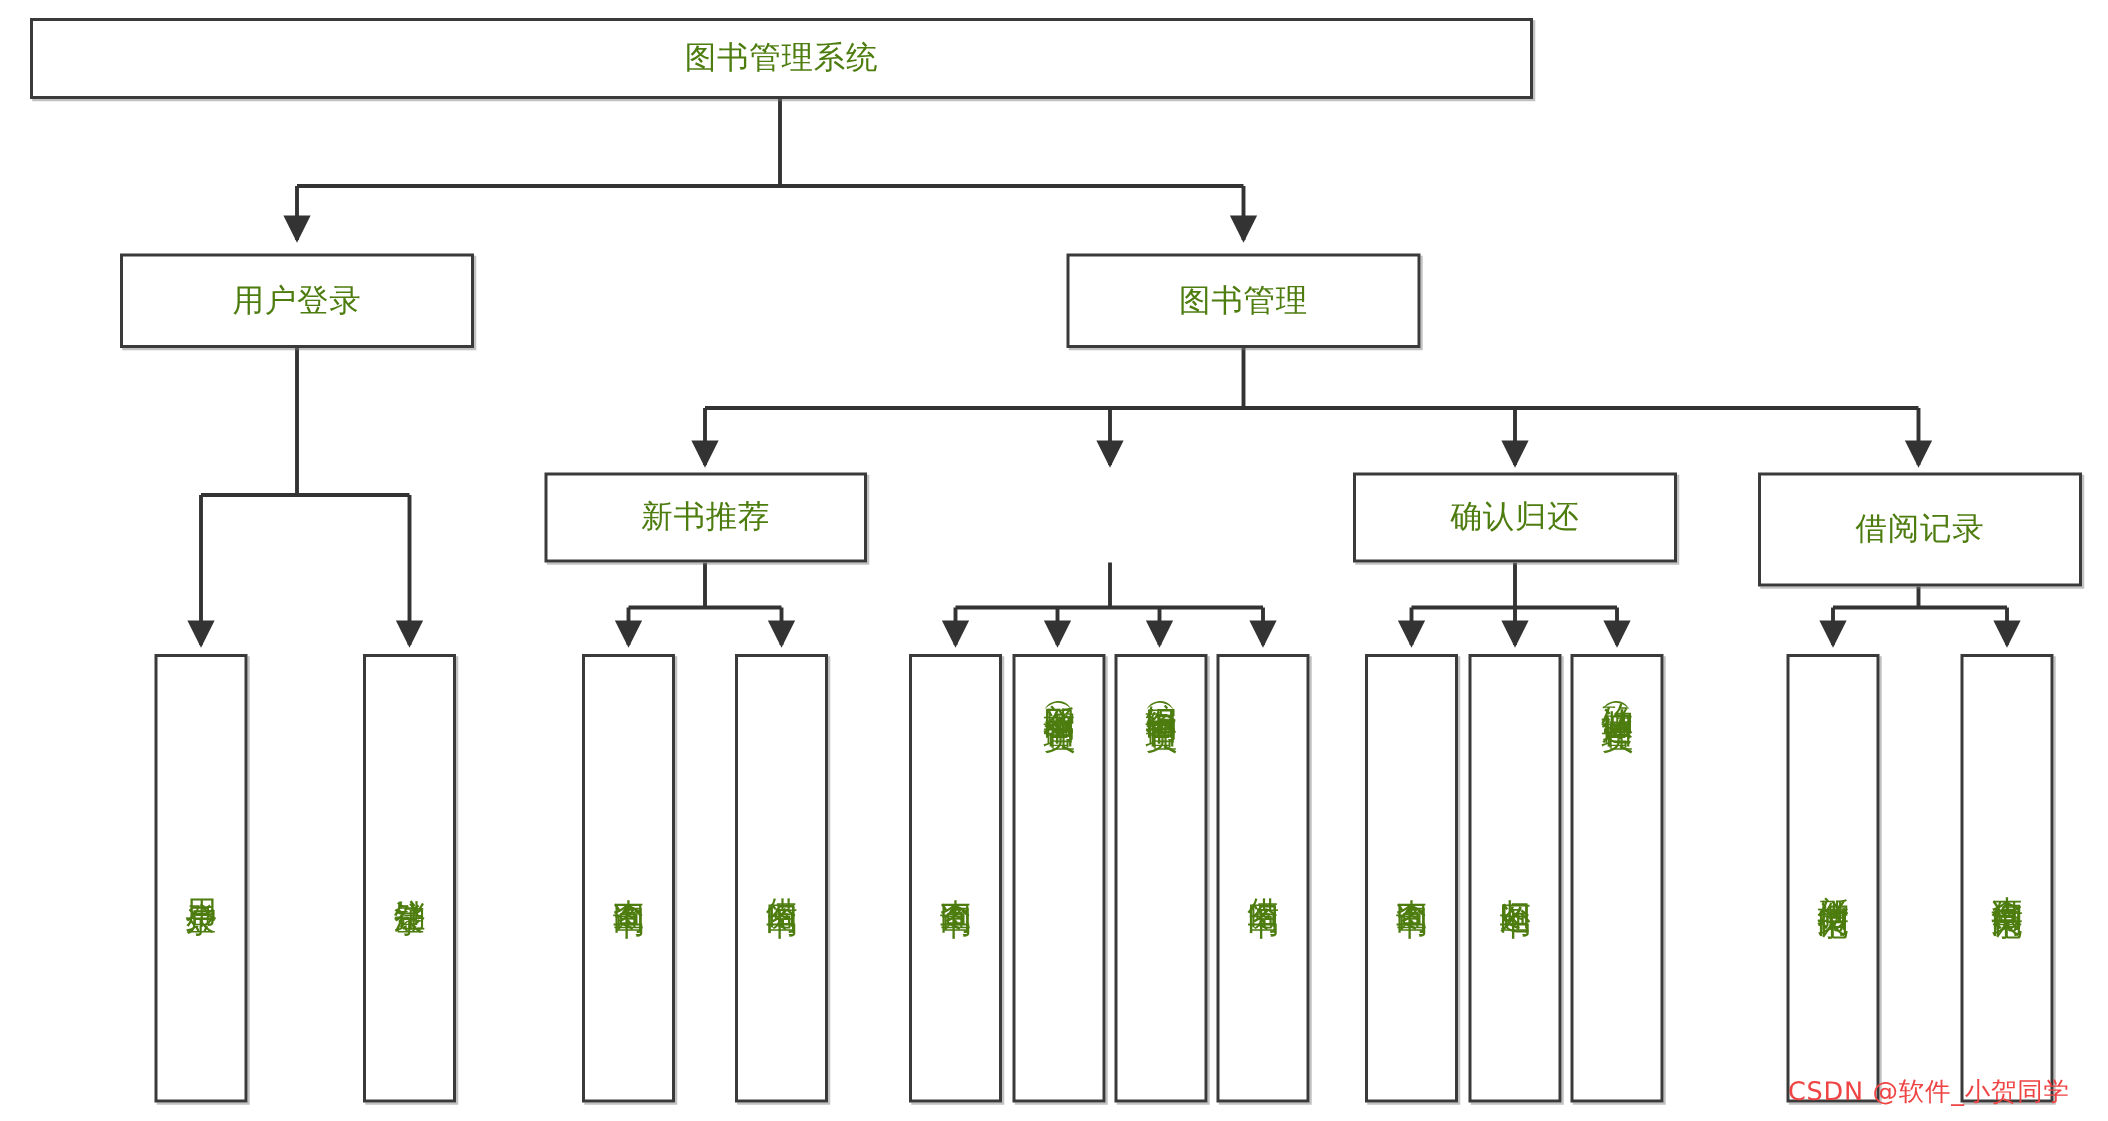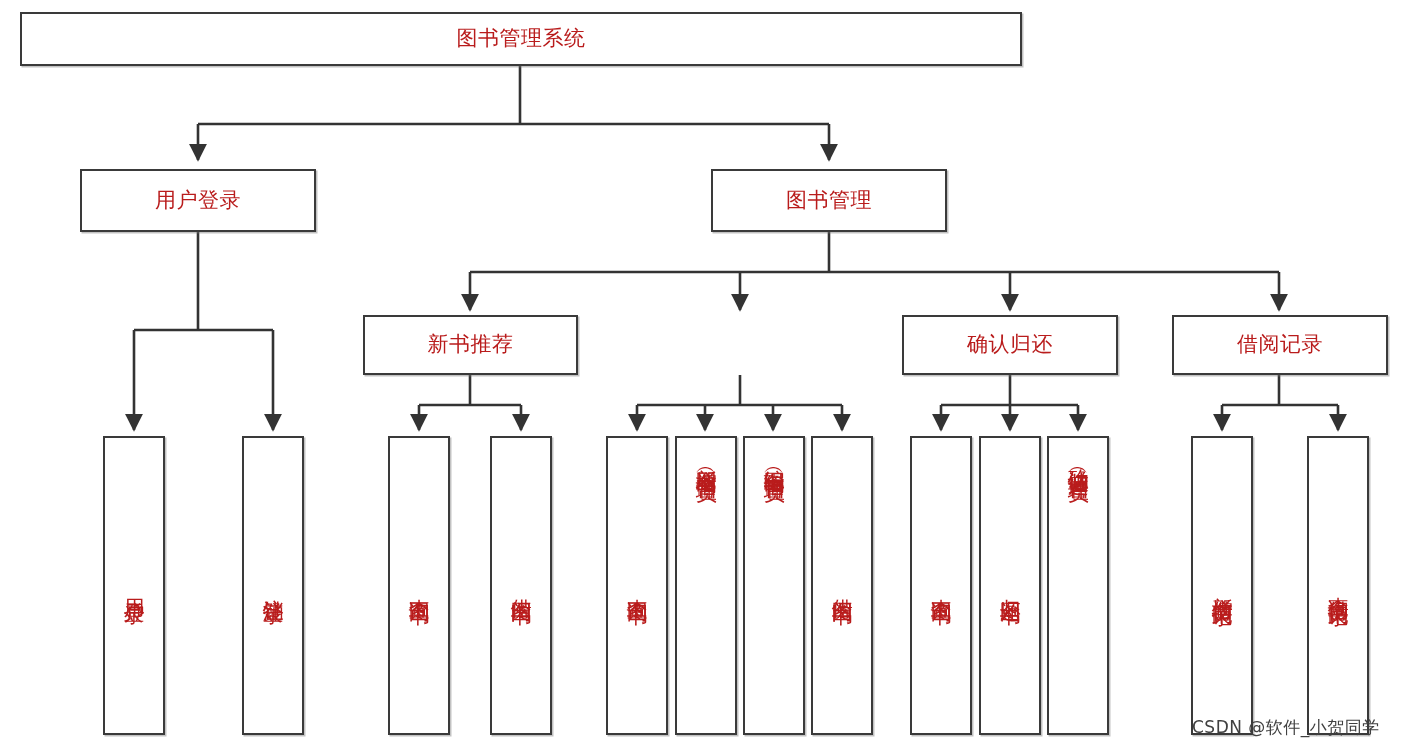--- a/index.html
+++ b/index.html
@@ -33,21 +33,21 @@
     background: #ffffff;
     border: 2.5px solid #3a3a3a;
     display: flex;
     align-items: center;
     justify-content: center;
     box-shadow: 1.5px 1.5px 0 rgba(120,120,120,0.45);
   }
   .node .label {
     font-size: 21px;
     line-height: 1.22;
-    color: #b91c1c;
+    color: #4d7c0f;
     letter-spacing: 0.5px;
     text-align: center;
     white-space: nowrap;
   }
   .node.vertical {
     align-items: flex-start;
     justify-content: center;
     padding-top: 14px;
   }
   .node.vertical .label {
@@ -58,21 +58,21 @@
     letter-spacing: 2px;
     white-space: nowrap;
   }
   .node.vertical.centered {
     align-items: center;
     padding-top: 0;
   }
   .watermark {
     position: absolute;
     font-size: 17px;
-    color: #404040;
+    color: #ef4444;
     white-space: nowrap;
     letter-spacing: 0.5px;
     user-select: none;
   }
 </style>
 </head>
 <body>
 
 <div id="canvas">
 
@@ -140,21 +140,21 @@
 
   <div class="node" style="left:363px; top:315px; width:215px; height:60px;">
     <span class="label">新书推荐</span>
   </div>
 
 
   <div class="node" style="left:902px; top:315px; width:216px; height:60px;">
     <span class="label">确认归还</span>
   </div>
 
-  <div class="node" style="left:1172px; top:315px; width:216px; height:60px;">
+  <div class="node" style="left:1172px; top:315px; width:216px; height:76px;">
     <span class="label">借阅记录</span>
   </div>
 
   <div class="node vertical centered" style="left:103px; top:436px; width:62px; height:299px;">
     <span class="label">用户登录</span>
   </div>
 
   <div class="node vertical centered" style="left:242px; top:436px; width:62px; height:299px;">
     <span class="label">注销登录</span>
   </div>

